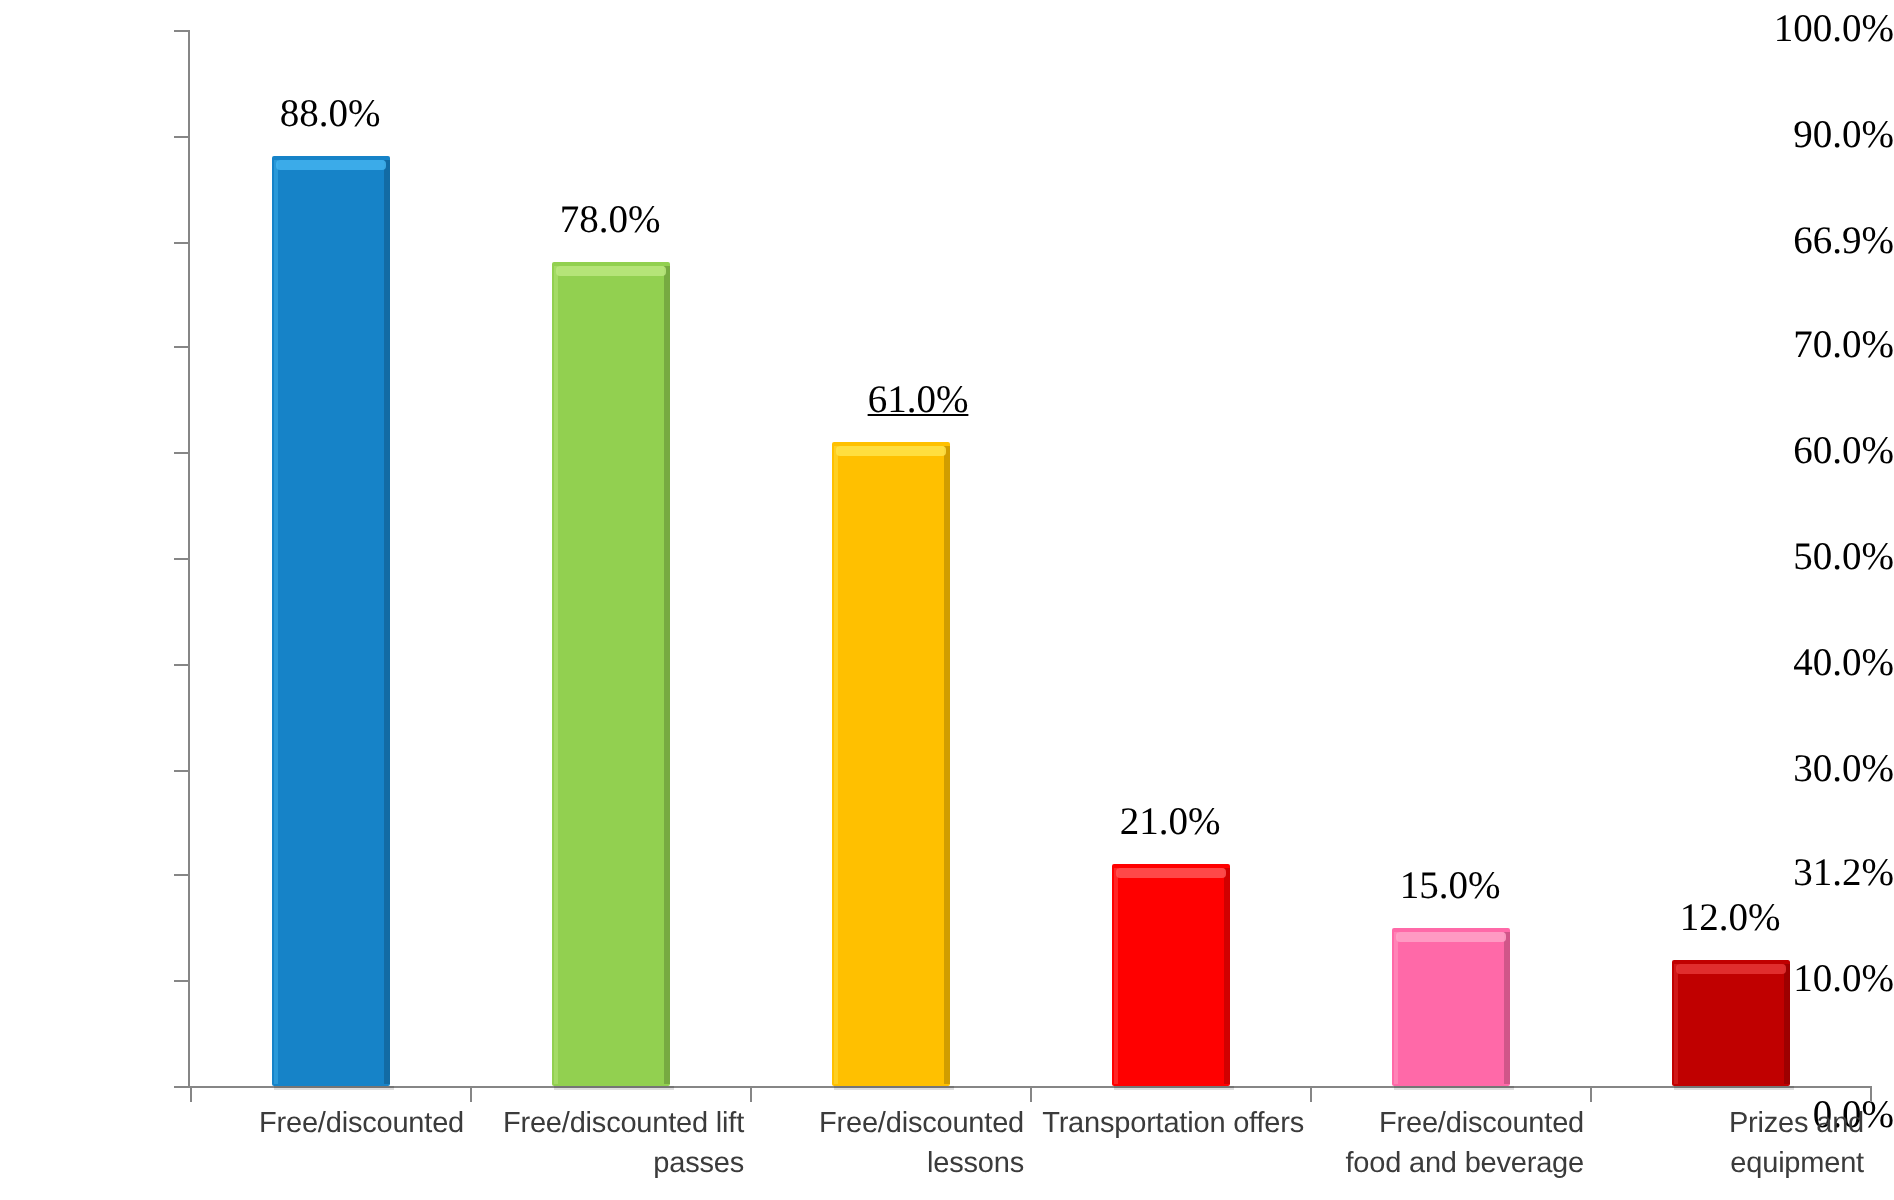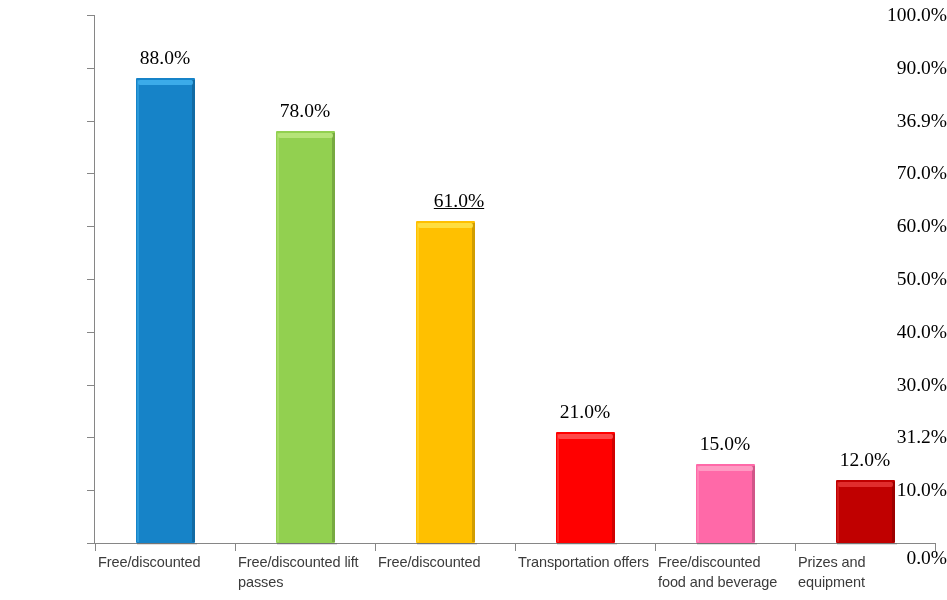--- a/index.html
+++ b/index.html
@@ -131,21 +131,21 @@
     font-family: "Liberation Serif", serif;
     font-size: 19.5px;
     color: #000000;
     line-height: 1;
   }
 
   
   .cat-label {
     position: absolute;
     top: 553px;
-    text-align: left;
+    text-align: right;
     font-family: "Liberation Sans", sans-serif;
     font-size: 14.5px;
     color: #3b3b3b;
     line-height: 1.35;
     letter-spacing: -0.1px;
   }
 </style>
 </head>
 <body>
 
@@ -165,21 +165,21 @@
       <div class="y-label" style="top: 384.6px;">30.0%</div>
       <div class="y-tick" style="top: 331.8px;"></div>
       <div class="y-label" style="top: 331.8px;">40.0%</div>
       <div class="y-tick" style="top: 279px;"></div>
       <div class="y-label" style="top: 279px;">50.0%</div>
       <div class="y-tick" style="top: 226.2px;"></div>
       <div class="y-label" style="top: 226.2px;">60.0%</div>
       <div class="y-tick" style="top: 173.4px;"></div>
       <div class="y-label" style="top: 173.4px;">70.0%</div>
       <div class="y-tick" style="top: 120.6px;"></div>
-      <div class="y-label" style="top: 120.6px;">36.9%</div>
+      <div class="y-label" style="top: 120.6px;">66.9%</div>
       <div class="y-tick" style="top: 67.8px;"></div>
       <div class="y-label" style="top: 67.8px;">90.0%</div>
       <div class="y-tick" style="top: 15px;"></div>
       <div class="y-label" style="top: 15px;">100.0%</div>
     </div>
   <div id="x-separators">
       <div class="x-sep" style="left: 95px;"></div>
       <div class="x-sep" style="left: 235px;"></div>
       <div class="x-sep" style="left: 375px;"></div>
       <div class="x-sep" style="left: 515px;"></div>
@@ -244,20 +244,21 @@
   <div id="cat-labels">
       <div class="cat-label" style="left: 98px; width: 134px;">
         <div>Free/discounted</div>
       </div>
       <div class="cat-label" style="left: 238px; width: 134px;">
         <div>Free/discounted lift</div>
         <div>passes</div>
       </div>
       <div class="cat-label" style="left: 378px; width: 134px;">
         <div>Free/discounted</div>
+        <div>lessons</div>
       </div>
       <div class="cat-label" style="left: 518px; width: 134px;">
         <div>Transportation offers</div>
       </div>
       <div class="cat-label" style="left: 658px; width: 134px;">
         <div>Free/discounted</div>
         <div>food and beverage</div>
       </div>
       <div class="cat-label" style="left: 798px; width: 134px;">
         <div>Prizes and equipment</div>

